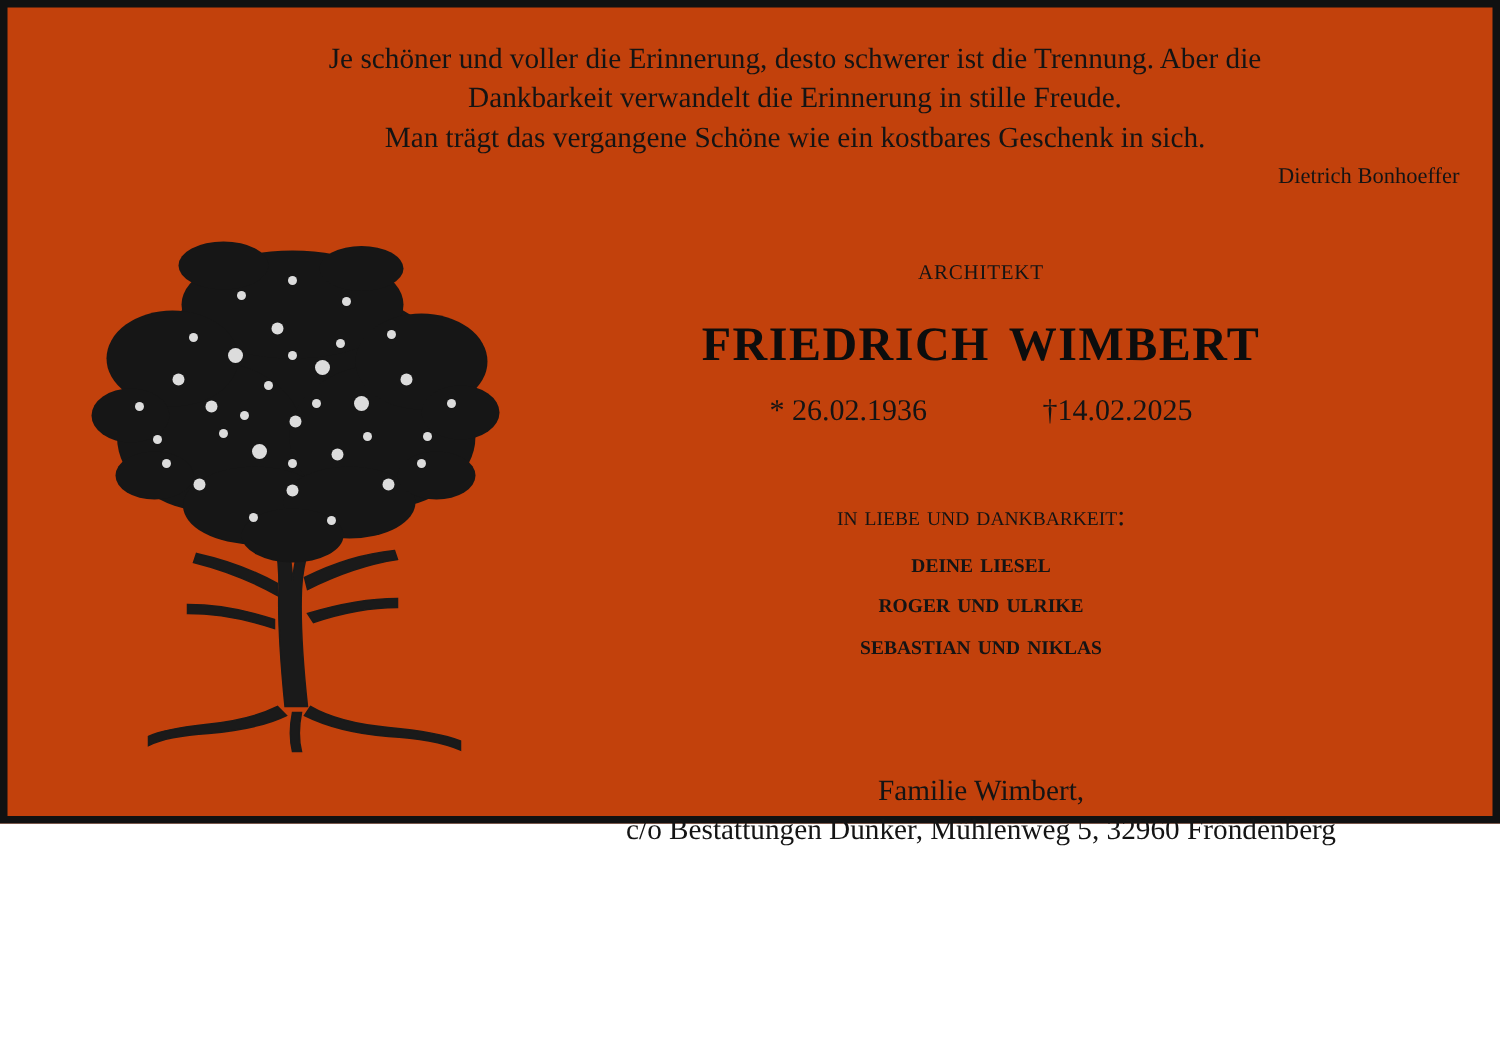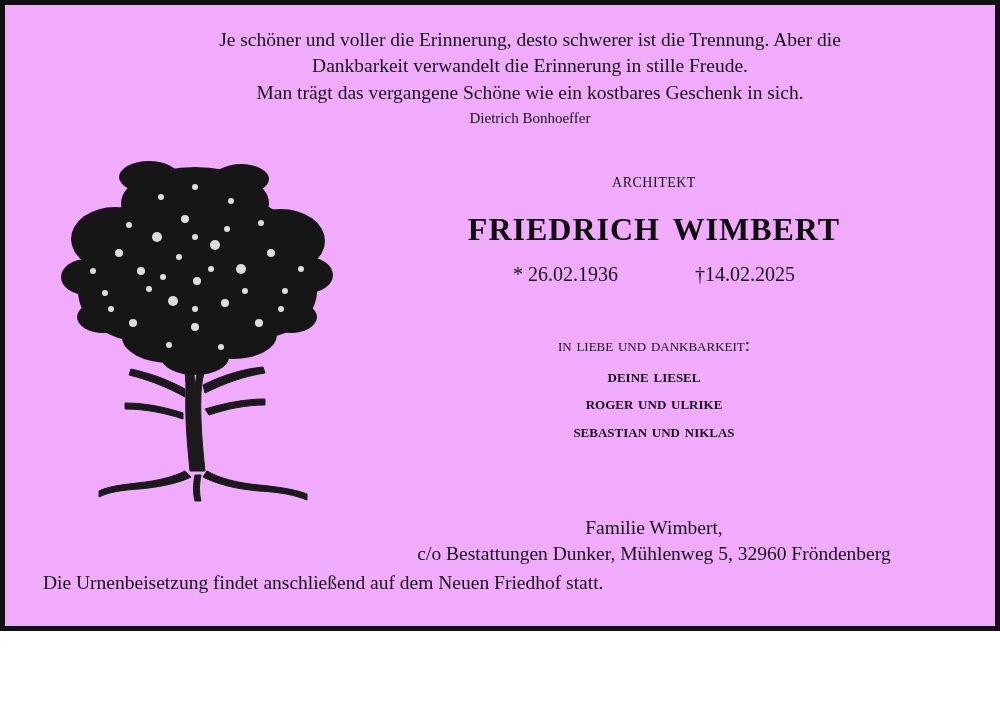--- a/index.html
+++ b/index.html
@@ -11,37 +11,37 @@
     width: 1000px;
     height: 707px;
     font-family: "Liberation Serif", serif;
     color: #111111;
     overflow: hidden;
   }
   .notice {
     position: relative;
     box-sizing: border-box;
     width: 1000px;
-    height: 631px;
+    height: 549px;
     border: 5px solid #111111;
-    background: #f0abfc;
+    background: #c2410c;
     padding: 16px 22px;
   }
   .quote {
     text-align: center;
     font-size: 19.5px;
     line-height: 1.35;
     color: #141414;
     margin: 6px auto 0 auto;
     width: 700px;
     padding-left: 60px;
   }
   .quote-line { display: block; }
   .quote-author {
-    text-align: center;
+    text-align: right;
     font-size: 15px;
     margin-top: 4px;
     padding-left: 60px;
     color: #141414;
   }
 
   .body-area {
     position: relative;
     margin-top: 18px;
     height: 420px;
@@ -234,16 +234,15 @@
       </div>
 
       <div class="contact">
         <span class="contact-line">Familie Wimbert,</span>
         <span class="contact-line">c/o Bestattungen Dunker, Mühlenweg 5, 32960 Fröndenberg</span>
       </div>
     </div>
   </div>
 
   <div class="footer">
-    <p class="burial">Die Urnenbeisetzung findet anschließend auf dem Neuen Friedhof statt.</p>
   </div>
 
 </div>
 
 </body></html>

